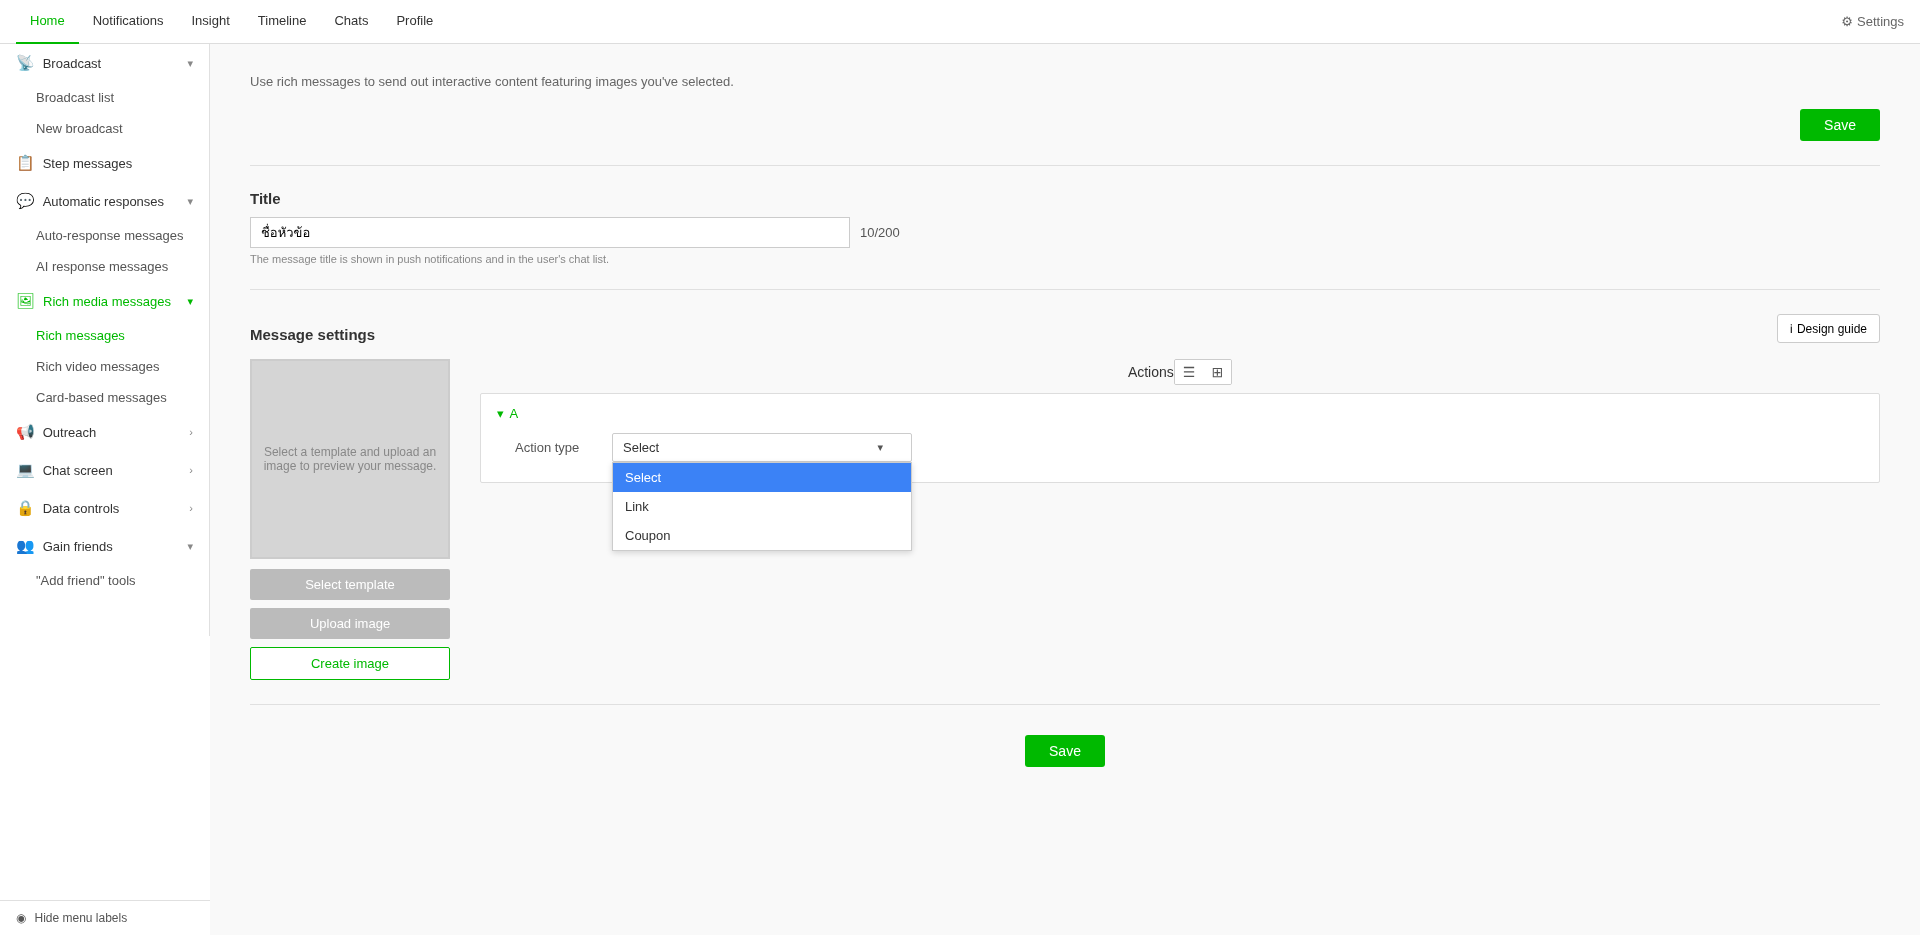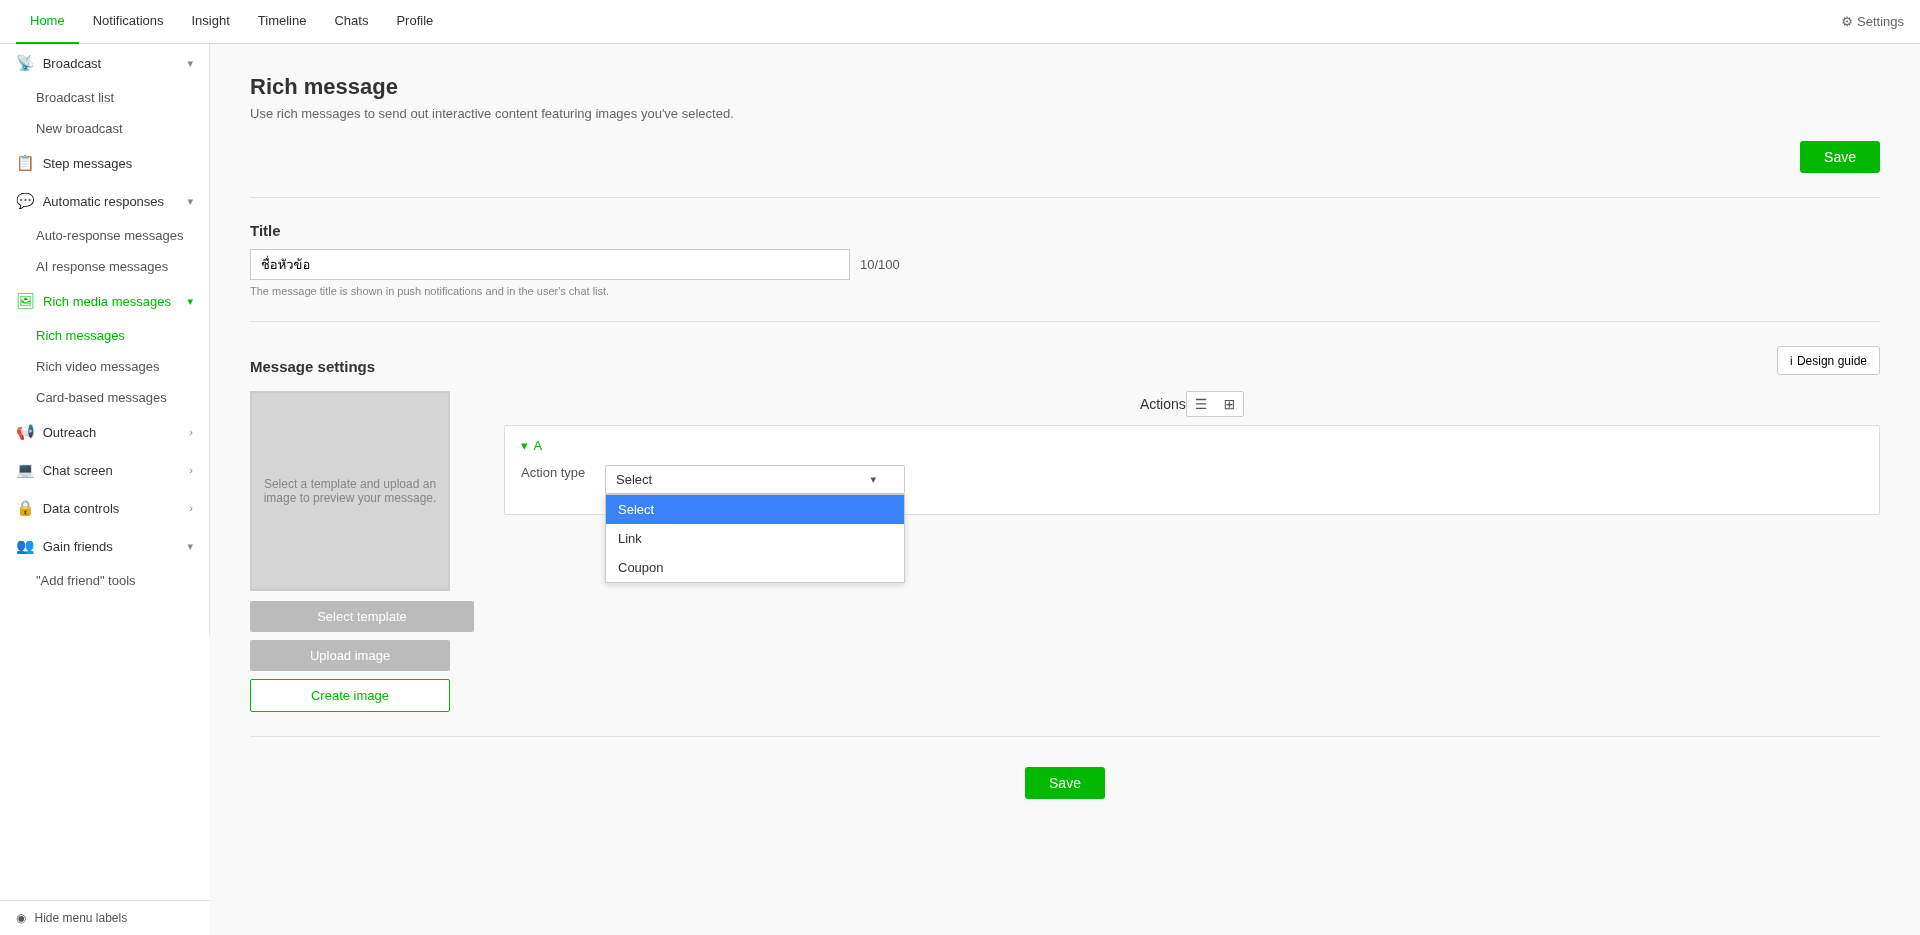--- a/index.html
+++ b/index.html
@@ -87,21 +87,21 @@
     
     .img-preview-box {
       width: 200px; min-height: 200px; border: 2px solid #ccc; background: #d5d5d5;
       display: flex; align-items: center; justify-content: center;
       text-align: center; font-size: 12px; color: #888; padding: 10px;
       flex-shrink: 0;
     }
     .img-action-btns { margin-top: 10px; display: flex; flex-direction: column; gap: 8px; }
     .btn-template {
       background: #bbb; color: #fff; border: none; padding: 8px 0;
-      font-size: 13px; cursor: pointer; width: 224px; border-radius: 2px;
+      font-size: 13px; cursor: pointer; width: 200px; border-radius: 2px;
     }
     .btn-upload {
       background: #bbb; color: #fff; border: none; padding: 8px 8px;
       font-size: 13px; cursor: pointer; width: 200px; border-radius: 2px;
     }
     .btn-create {
       background: #fff; color: #00b900; border: 1px solid #00b900; padding: 8px 0;
       font-size: 13px; cursor: pointer; width: 200px; border-radius: 2px;
     }
 
@@ -121,21 +121,21 @@
     .action-card {
       border: 1px solid #ddd; background: #fff; padding: 12px 16px;
       border-radius: 2px;
     }
     .action-card-header {
       display: flex; align-items: center; gap: 6px; margin-bottom: 12px;
       color: #00b900; font-size: 13px; cursor: pointer;
     }
 
     .action-row {
-      display: flex; align-items: flex-start; gap: 4px; margin-bottom: 8px;
+      display: flex; align-items: center; gap: 17px; margin-bottom: 8px; margin-left: 18px;
     }
     .action-row label { font-size: 13px; color: #555; min-width: 80px; }
 
     
     .dropdown-container { position: relative; width: 300px; }
     .dropdown-trigger {
       width: 100%; border: 1px solid #ccc; padding: 6px 28px 6px 10px;
       font-size: 13px; border-radius: 2px; background: #fff;
       cursor: pointer; display: flex; align-items: center; justify-content: space-between;
       user-select: none;
@@ -232,34 +232,33 @@
       </div>
       <div class="sidebar-sub-item">"Add friend" tools</div>
     </aside>
     <div class="sidebar-footer">
       <span class="icon">◉</span>
       <span>Hide menu labels</span>
     </div>
   </div>
 
   <main class="main">
-    <h1 class="page-title">Rich message</h1>
     <p class="page-subtitle">Use rich messages to send out interactive content featuring images you've selected.</p>
 
     <div class="save-btn-top">
       <button class="btn-save">Save</button>
     </div>
 
     <hr class="section-divider">
 
     <div>
       <div class="field-label">Title</div>
       <div class="title-input-wrap">
         <input class="title-input" type="text" value="ชื่อหัวข้อ" style="">
-        <span class="char-count">10/100</span>
+        <span class="char-count">10/200</span>
       </div>
       <p class="field-hint">The message title is shown in push notifications and in the user's chat list.</p>
     </div>
 
     <hr class="section-divider">
 
     <div>
       <div class="msg-settings-header">
         <div class="msg-settings-title">Message settings</div>
         <button class="design-guide-btn">

